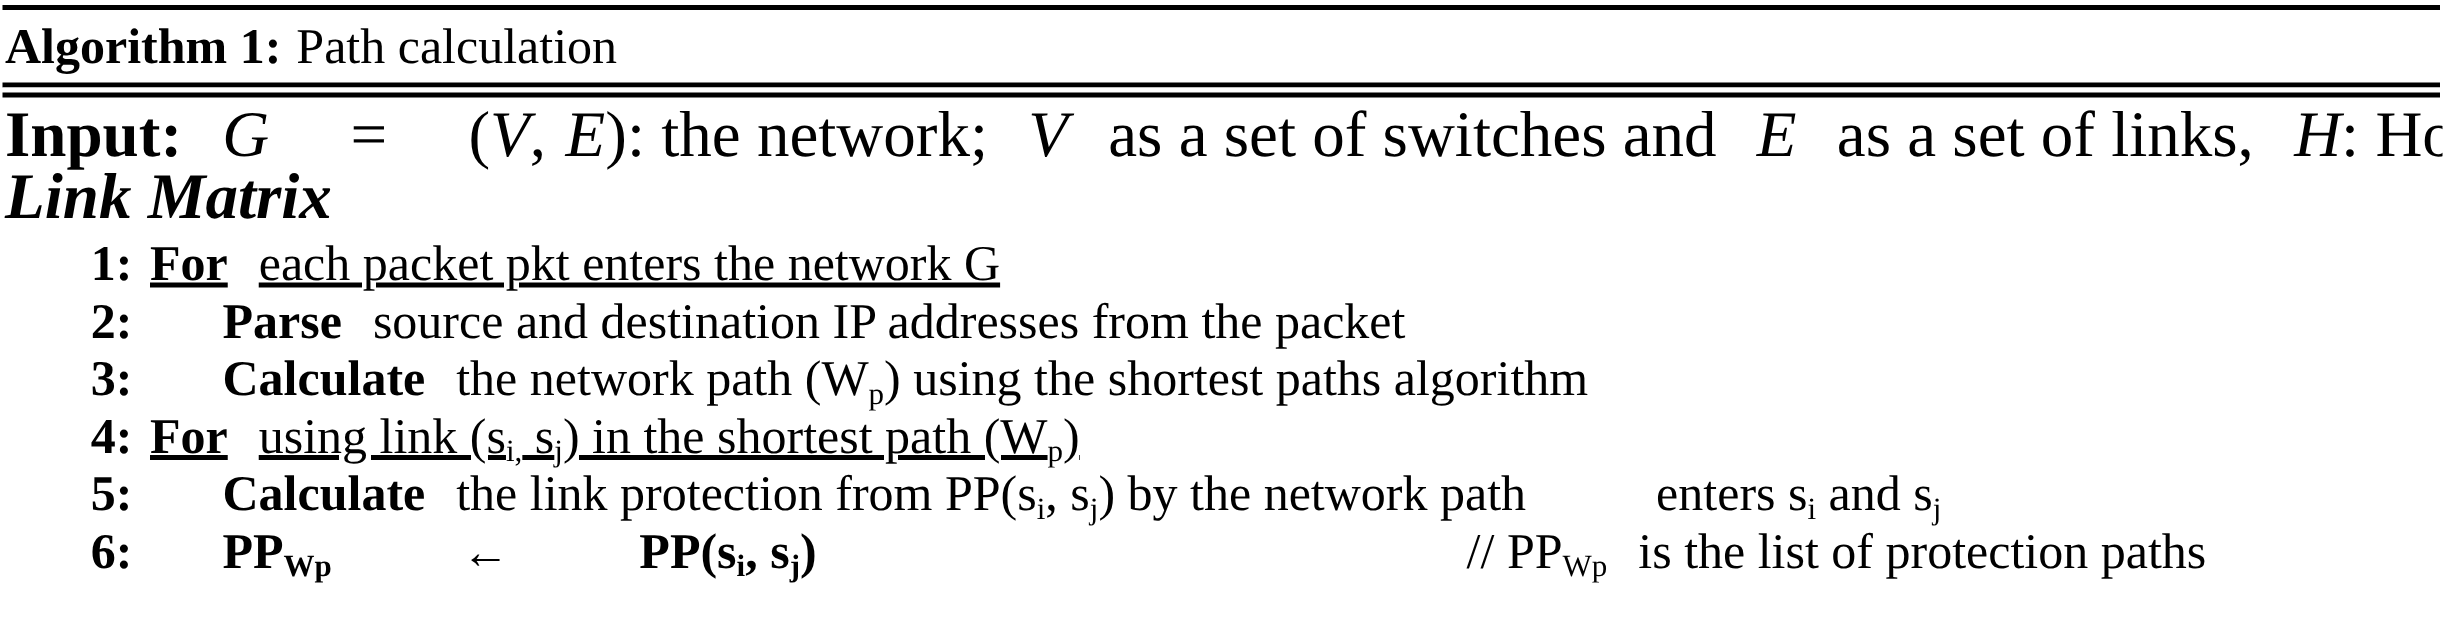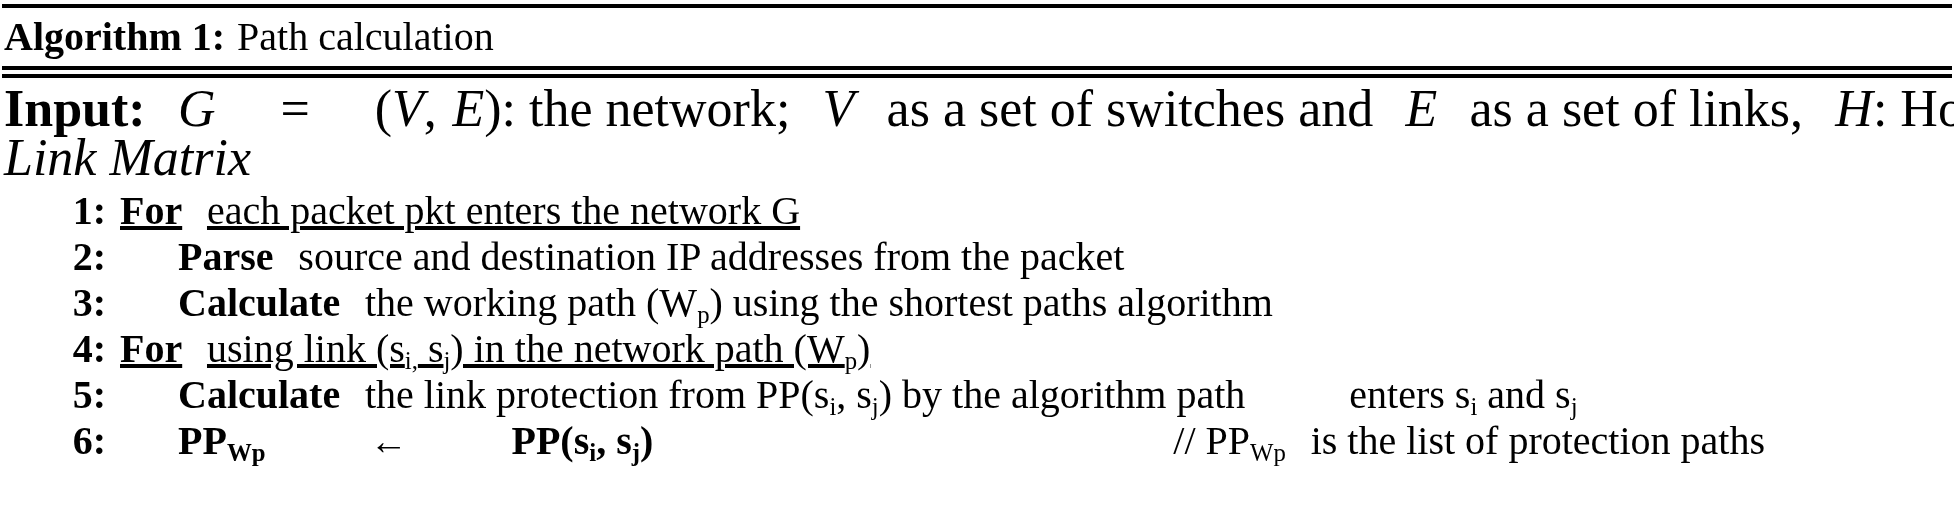--- a/index.html
+++ b/index.html
@@ -57,20 +57,21 @@
     padding: 6px 4px 2px 4px;
     text-align: justify;
   }
   .input-line-1 {
     display: block;
     white-space: nowrap;
   }
   .input-line-2 {
     display: block;
     white-space: nowrap;
+    font-weight: bold;
   }
   .bold { font-weight: bold; }
   .ital { font-style: italic; }
   .sp { display: inline-block; width: 0.30em; }
   .sp-wide { display: inline-block; width: 0.62em; }
   .sp-xwide { display: inline-block; width: 1.25em; }
   .sp-huge { display: inline-block; width: 2.6em; }
 
   .steps {
     font-size: 40px;
@@ -135,31 +136,31 @@
       <span class="step-body indent-1"><span class="bold">For</span><span class="sp-wide"></span><span>each packet pkt  enters the network G</span></span>
     </div>
 
     <div class="step">
       <span class="step-num">2:</span>
       <span class="step-body indent-2"><span class="bold">Parse</span><span class="sp-wide"></span><span>source and destination IP addresses from the packet</span></span>
     </div>
 
     <div class="step">
       <span class="step-num">3:</span>
-      <span class="step-body indent-2"><span class="bold">Calculate</span><span class="sp-wide"></span><span>the working path (W</span><sub>p</sub><span>) using the shortest paths algorithm</span></span>
+      <span class="step-body indent-2"><span class="bold">Calculate</span><span class="sp-wide"></span><span>the network path (W</span><sub>p</sub><span>) using the shortest paths algorithm</span></span>
     </div>
 
     <div class="step">
       <span class="step-num">4:</span>
-      <span class="step-body indent-1"><span class="bold">For</span><span class="sp-wide"></span><span>using link (s</span><sub>i,</sub><span> s</span><sub>j</sub><span>) in the network path (W</span><sub>p</sub><span>)</span></span>
+      <span class="step-body indent-1"><span class="bold">For</span><span class="sp-wide"></span><span>using link (s</span><sub>i,</sub><span> s</span><sub>j</sub><span>) in the shortest path (W</span><sub>p</sub><span>)</span></span>
     </div>
 
     <div class="step">
       <span class="step-num">5:</span>
-      <span class="step-body indent-2"><span class="bold">Calculate</span><span class="sp-wide"></span><span>the link protection from PP(s</span><sub>i</sub><span>, s</span><sub>j</sub><span>)  by the algorithm path</span><span class="sp-huge"></span><span>enters s</span><sub>i</sub><span> and s</span><sub>j</sub></span>
+      <span class="step-body indent-2"><span class="bold">Calculate</span><span class="sp-wide"></span><span>the link protection from PP(s</span><sub>i</sub><span>, s</span><sub>j</sub><span>)  by the network path</span><span class="sp-huge"></span><span>enters s</span><sub>i</sub><span> and s</span><sub>j</sub></span>
     </div>
 
     <div class="step">
       <span class="step-num">6:</span>
       <span class="step-body indent-2"><span class="bold">PP</span><sub class="bold">Wp</sub><span class="sp-huge"></span><span class="bold arrow">←</span><span class="sp-huge"></span><span class="bold">PP(s</span><sub class="bold">i</sub><span class="bold">, s</span><sub class="bold">j</sub><span class="bold">)</span><span class="sp-huge"></span><span class="sp-huge"></span><span class="sp-huge"></span><span class="sp-huge"></span><span class="sp-huge"></span><span class="comment">// PP</span><sub class="comment">Wp</sub><span class="sp-wide"></span><span class="comment">is the list of protection paths</span></span>
     </div>
 
   </div>
 </div>
 

